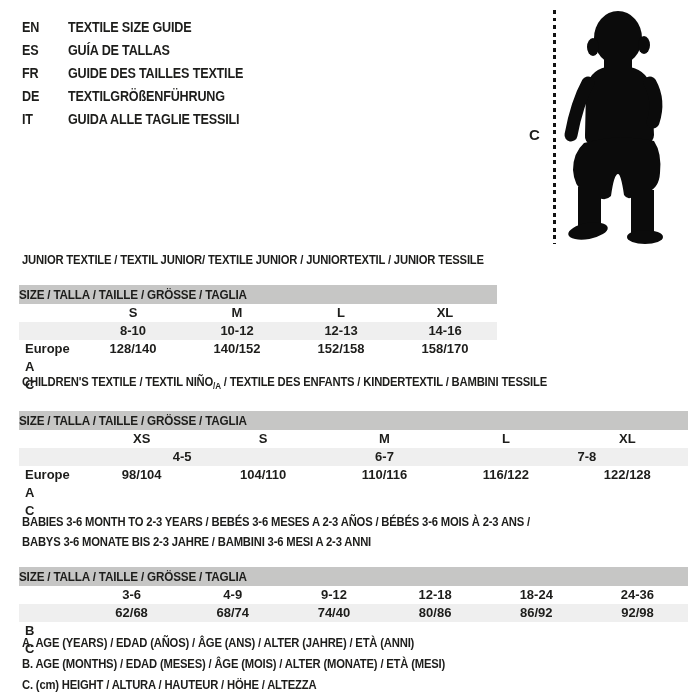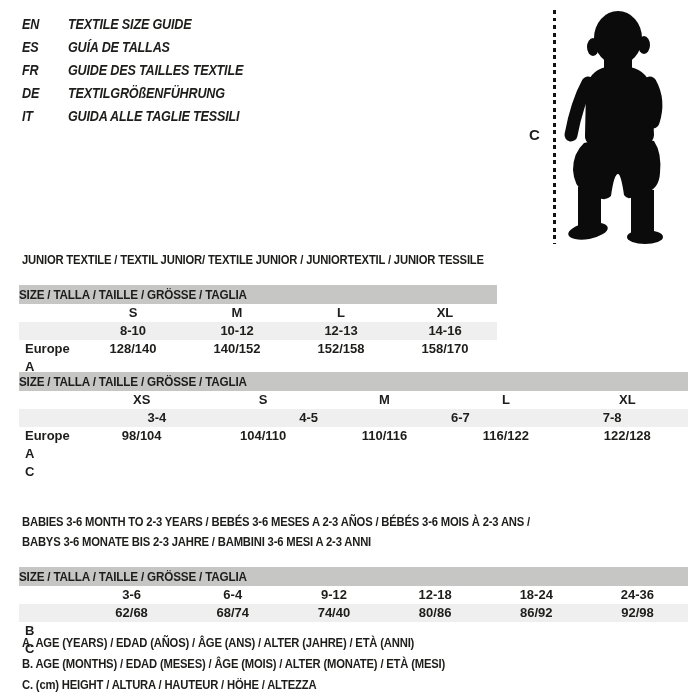--- a/index.html
+++ b/index.html
@@ -9,21 +9,21 @@
     background:#ffffff;
     color:#1d1d1b;
     font-family:"Liberation Sans","DejaVu Sans",sans-serif;
     font-weight:700;
     overflow:hidden;
   }
   .cond { display:inline-block; transform:scaleX(0.9); transform-origin:0 50%; white-space:nowrap; }
 
   
   #languages { position:absolute; left:22px; top:12px; }
-  .lang-row { display:flex; height:23px; align-items:center; font-size:14px; letter-spacing:-0.2px;font-style:italic; }
+  .lang-row { display:flex; height:23px; align-items:flex-end; font-size:14px; letter-spacing:-0.2px; }
   .lang-code { width:46px; }
   
   #measure-line { position:absolute; left:553px; top:10px; width:3px; height:234px;
     background:repeating-linear-gradient(to bottom,#111 0 4px,transparent 4px 7.5px); }
   #measure-label { position:absolute; left:529px; top:126px; font-size:15px; }
   #silhouette { position:absolute; left:560px; top:3px; }
 
   
   .section { position:absolute; left:19px; }
   #section-0 { top:250px; width:478px; }
@@ -109,32 +109,34 @@
     </div>
     <div class="trow">
       <div class="tlabel">C</div>
       <div class="tcell">128/140</div>
       <div class="tcell">140/152</div>
       <div class="tcell">152/158</div>
       <div class="tcell">158/170</div>
     </div>
   </div>
 <div id="section-1" class="section">
+    <div class="sec-title">
+      <div class="title-line"><span class="cond"><span>CHILDREN'S TEXTILE / TEXTIL NIÑO</span><span class="sub">/A</span><span> / TEXTILE DES ENFANTS / KINDERTEXTIL / BAMBINI TESSILE</span></span></div>
+    </div>
     <div class="size-bar"><span class="cond">SIZE / TALLA / TAILLE / GRÖSSE / TAGLIA</span></div>
     <div class="trow">
       <div class="tlabel">Europe</div>
       <div class="tcell">XS</div>
       <div class="tcell">S</div>
       <div class="tcell">M</div>
       <div class="tcell">L</div>
       <div class="tcell">XL</div>
     </div>
     <div class="trow shaded">
       <div class="tlabel">A</div>
-      <div class="tcell">3-4</div>
       <div class="tcell">4-5</div>
       <div class="tcell">6-7</div>
       <div class="tcell">7-8</div>
     </div>
     <div class="trow">
       <div class="tlabel">C</div>
       <div class="tcell">98/104</div>
       <div class="tcell">104/110</div>
       <div class="tcell">110/116</div>
       <div class="tcell">116/122</div>
@@ -143,21 +145,21 @@
   </div>
 <div id="section-2" class="section">
     <div class="sec-title">
       <div class="title-line"><span class="cond"><span>BABIES 3-6 MONTH TO 2-3 YEARS / BEBÉS 3-6 MESES A 2-3 AÑOS / BÉBÉS 3-6 MOIS À 2-3 ANS /</span></span></div>
       <div class="title-line"><span class="cond"><span>BABYS 3-6 MONATE BIS 2-3 JAHRE / BAMBINI 3-6 MESI A 2-3 ANNI</span></span></div>
     </div>
     <div class="size-bar"><span class="cond">SIZE / TALLA / TAILLE / GRÖSSE / TAGLIA</span></div>
     <div class="trow">
       <div class="tlabel">B</div>
       <div class="tcell">3-6</div>
-      <div class="tcell">6-4</div>
+      <div class="tcell">4-9</div>
       <div class="tcell">9-12</div>
       <div class="tcell">12-18</div>
       <div class="tcell">18-24</div>
       <div class="tcell">24-36</div>
     </div>
     <div class="trow shaded">
       <div class="tlabel">C</div>
       <div class="tcell">62/68</div>
       <div class="tcell">68/74</div>
       <div class="tcell">74/40</div>

